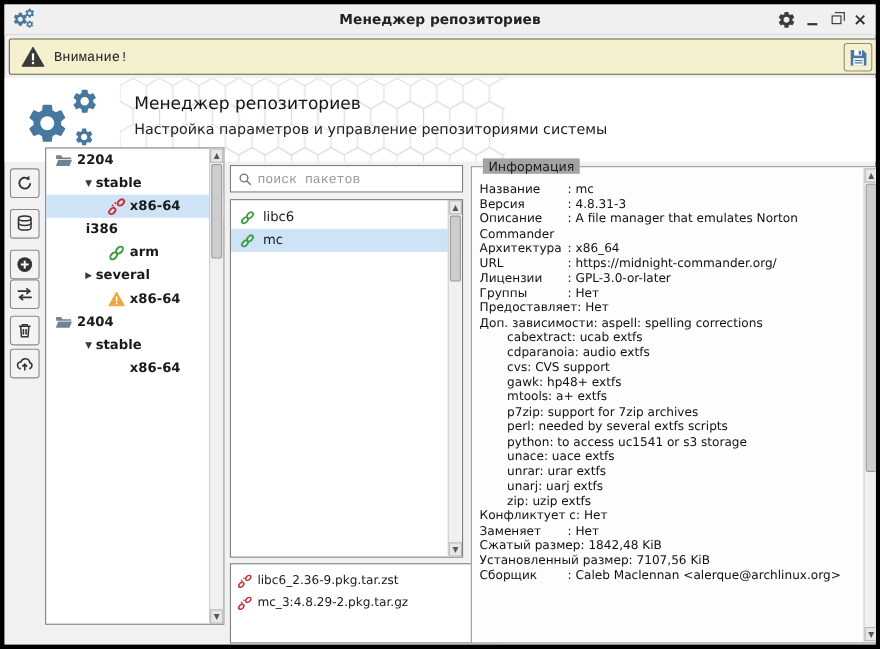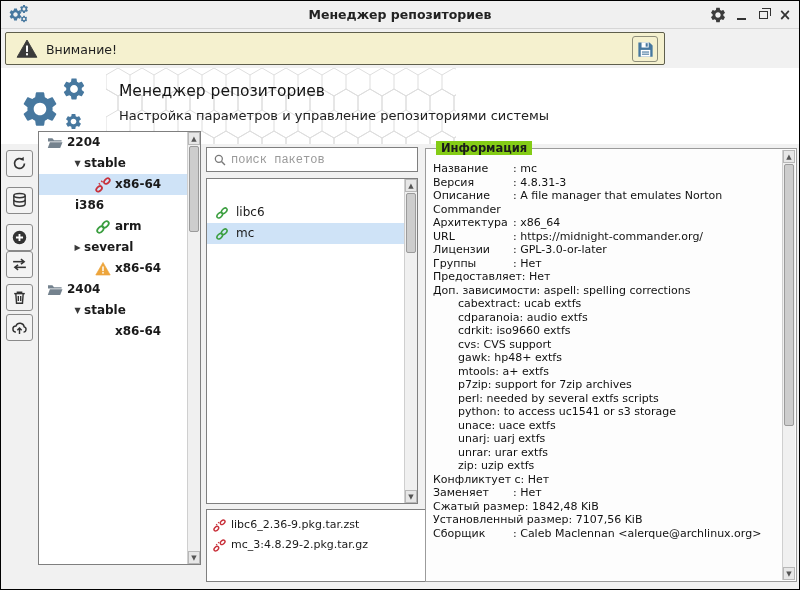--- a/index.html
+++ b/index.html
@@ -8,37 +8,37 @@
     --banner-bg:#f5f1cf;
     --banner-border:#5f5f4c;
     --link-ok:#3a9e3f;
     --link-broken:#c8303a;
     --warning:#eda53c;
     --dark-icon:#3a3a3a;
   }
   *{box-sizing:border-box;margin:0;padding:0;}
   html,body{width:800px;height:590px;overflow:hidden;}
   body{font-family:"DejaVu Sans","Liberation Sans",sans-serif;background:#e8e8e8;color:#1a1a1a;}
-  .window{position:relative;width:800px;height:590px;background:#f1f1f1;border:1px solid #000000;overflow:hidden;}
+  .window{position:relative;width:800px;height:590px;background:#f1f1f1;border:4px solid #000000;overflow:hidden;}
 
   
   .titlebar{position:absolute;left:0;top:0;width:100%;height:28px;background:#f0f0f0;border-bottom:1px solid #d6d6d6;}
   .tb-logo{position:absolute;left:7px;top:3px;width:26px;height:22px;color:var(--accent);}
   .tb-logo svg{position:absolute;}
   .tb-title{position:absolute;left:0;right:0;top:0;height:28px;line-height:28px;text-align:center;font-size:12.5px;font-weight:bold;color:#222;}
   .tb-right{position:absolute;right:6px;top:0;height:28px;display:flex;align-items:center;gap:6px;}
   .tb-gear{width:18px;height:18px;color:#3c3c3c;cursor:pointer;}
   .winbtn{width:16px;height:18px;display:flex;align-items:center;justify-content:center;color:#333;cursor:pointer;}
   .ic-min{display:inline-block;width:9px;height:9px;border-bottom:2px solid #333;}
   .ic-max{position:relative;display:inline-block;width:9px;height:8px;border:1px solid #333;background:#f0f0f0;}
   .ic-max::before{content:"";position:absolute;left:2px;top:-4px;width:8px;height:7px;border:1px solid #333;border-bottom:none;border-left:none;}
   .ic-close{font-size:15px;font-weight:bold;line-height:1;}
 
   
-  .banner{position:absolute;left:4px;top:31px;width:660px;height:33px;background:var(--banner-bg);border:1px solid var(--banner-border);border-radius:2px;}
+  .banner{position:absolute;left:4px;top:31px;width:792px;height:33px;background:var(--banner-bg);border:1px solid var(--banner-border);border-radius:2px;font-family:Liberation Mono, monospace;}
   .banner-warn{position:absolute;left:10px;top:5px;width:22px;height:22px;color:var(--dark-icon);}
   .banner-text{position:absolute;left:40px;top:0;height:33px;line-height:33px;font-size:12.5px;color:#1e1e1e;}
   .save-btn{position:absolute;right:6px;top:3px;width:26px;height:26px;border:1px solid #8e8e7a;border-radius:3px;background:transparent;color:var(--accent);cursor:pointer;display:flex;align-items:center;justify-content:center;}
   .save-btn svg{width:19px;height:19px;}
 
   
   .header{position:absolute;left:0;top:67px;width:800px;height:76px;background:#ffffff;overflow:hidden;}
   .hex-bg{position:absolute;left:105px;top:0;opacity:.95;}
   .hdr-logo{position:absolute;left:16px;top:6px;width:92px;height:64px;color:var(--accent);}
   .hdr-logo svg{position:absolute;}
@@ -81,21 +81,21 @@
 
   
   .sbar{position:absolute;top:0;right:0;bottom:0;width:13px;background:#f0f0f0;border-left:1px solid #cfcfcf;}
   .sb-btn{position:absolute;left:0;right:0;height:13px;font-size:7px;text-align:center;line-height:13px;color:#555;background:#e7e7e7;border:1px solid #b8b8b8;cursor:pointer;}
   .sb-btn.up{top:0;}
   .sb-btn.down{bottom:0;}
   .sb-thumb{position:absolute;left:1px;right:1px;background:#cdcdcd;border:1px solid #9b9b9b;border-radius:2px;cursor:grab;}
 
   
   .groupbox{position:absolute;left:424px;top:147px;width:372px;height:434px;border:1px solid #9b9b9b;background:#fdfdfd;}
-  .gb-legend{position:absolute;top:-8px;left:10px;background:#84cc16;padding:0 5px;font-size:11.5px;color:#1a1a1a;font-weight:bold;}
+  .gb-legend{position:absolute;top:-8px;left:10px;background:#a3a3a3;padding:0 5px;font-size:11.5px;color:#1a1a1a;}
   .info-content{position:absolute;left:7px;top:13px;right:22px;bottom:1px;overflow:hidden;font-size:11px;line-height:13.5px;color:#111;}
   .ilabel{display:inline-block;min-width:80px;}
   .ivalue::before{content:": ";white-space:pre;}
   .idep{padding-left:25px;}
 
   .defs-svg{position:absolute;width:0;height:0;overflow:hidden;}
 </style>
 </head>
 <body>
 
@@ -340,21 +340,21 @@
   </div>
 
   <div class="panel searchbox">
     <svg class="mag">
         <use href="#i-search"></use>
       </svg>
     <input type="text" placeholder="поиск пакетов" style="">
   </div>
 
   <div class="panel pkg-list">
-    <div class="prow" style="margin-top:23px">
+    <div class="prow" style="margin-top:5px">
       <svg class="ticon link-ok">
           <use href="#i-link"></use>
         </svg>
       <span>libc6</span>
     </div>
     <div class="prow sel">
       <svg class="ticon link-ok">
           <use href="#i-link"></use>
         </svg>
       <span>mc</span>
@@ -393,30 +393,29 @@
       <div class="ifield"><span class="ilabel">Версия</span><span class="ivalue">4.8.31-3</span></div>
       <div class="ifield"><span class="ilabel">Описание</span><span class="ivalue">A file manager that emulates Norton Commander</span></div>
       <div class="ifield"><span class="ilabel">Архитектура</span><span class="ivalue">x86_64</span></div>
       <div class="ifield"><span class="ilabel">URL</span><span class="ivalue">https://midnight-commander.org/</span></div>
       <div class="ifield"><span class="ilabel">Лицензии</span><span class="ivalue">GPL-3.0-or-later</span></div>
       <div class="ifield"><span class="ilabel">Группы</span><span class="ivalue">Нет</span></div>
       <div class="ifield"><span class="ilabel">Предоставляет</span><span class="ivalue">Нет</span></div>
       <div class="ifield"><span class="ilabel">Доп. зависимости</span><span class="ivalue">aspell: spelling corrections</span></div>
       <div class="idep">cabextract: ucab extfs</div>
       <div class="idep">cdparanoia: audio extfs</div>
-      <div class="idep">cdrkit: iso9660 extfs</div>
       <div class="idep">cvs: CVS support</div>
       <div class="idep">gawk: hp48+ extfs</div>
       <div class="idep">mtools: a+ extfs</div>
       <div class="idep">p7zip: support for 7zip archives</div>
       <div class="idep">perl: needed by several extfs scripts</div>
       <div class="idep">python: to access uc1541 or s3 storage</div>
       <div class="idep">unace: uace extfs</div>
+      <div class="idep">unrar: urar extfs</div>
       <div class="idep">unarj: uarj extfs</div>
-      <div class="idep">unrar: urar extfs</div>
       <div class="idep">zip: uzip extfs</div>
       <div class="ifield"><span class="ilabel">Конфликтует с</span><span class="ivalue">Нет</span></div>
       <div class="ifield"><span class="ilabel">Заменяет</span><span class="ivalue">Нет</span></div>
       <div class="ifield"><span class="ilabel">Сжатый размер</span><span class="ivalue">1842,48 KiB</span></div>
       <div class="ifield"><span class="ilabel">Установленный размер</span><span class="ivalue">7107,56 KiB</span></div>
       <div class="ifield"><span class="ilabel">Сборщик</span><span class="ivalue">Caleb Maclennan &lt;alerque@archlinux.org&gt;</span></div>
 
     </div>
     <div class="sbar" style="top:1px;right:1px;bottom:1px">
       <div class="sb-btn up">▲</div>

